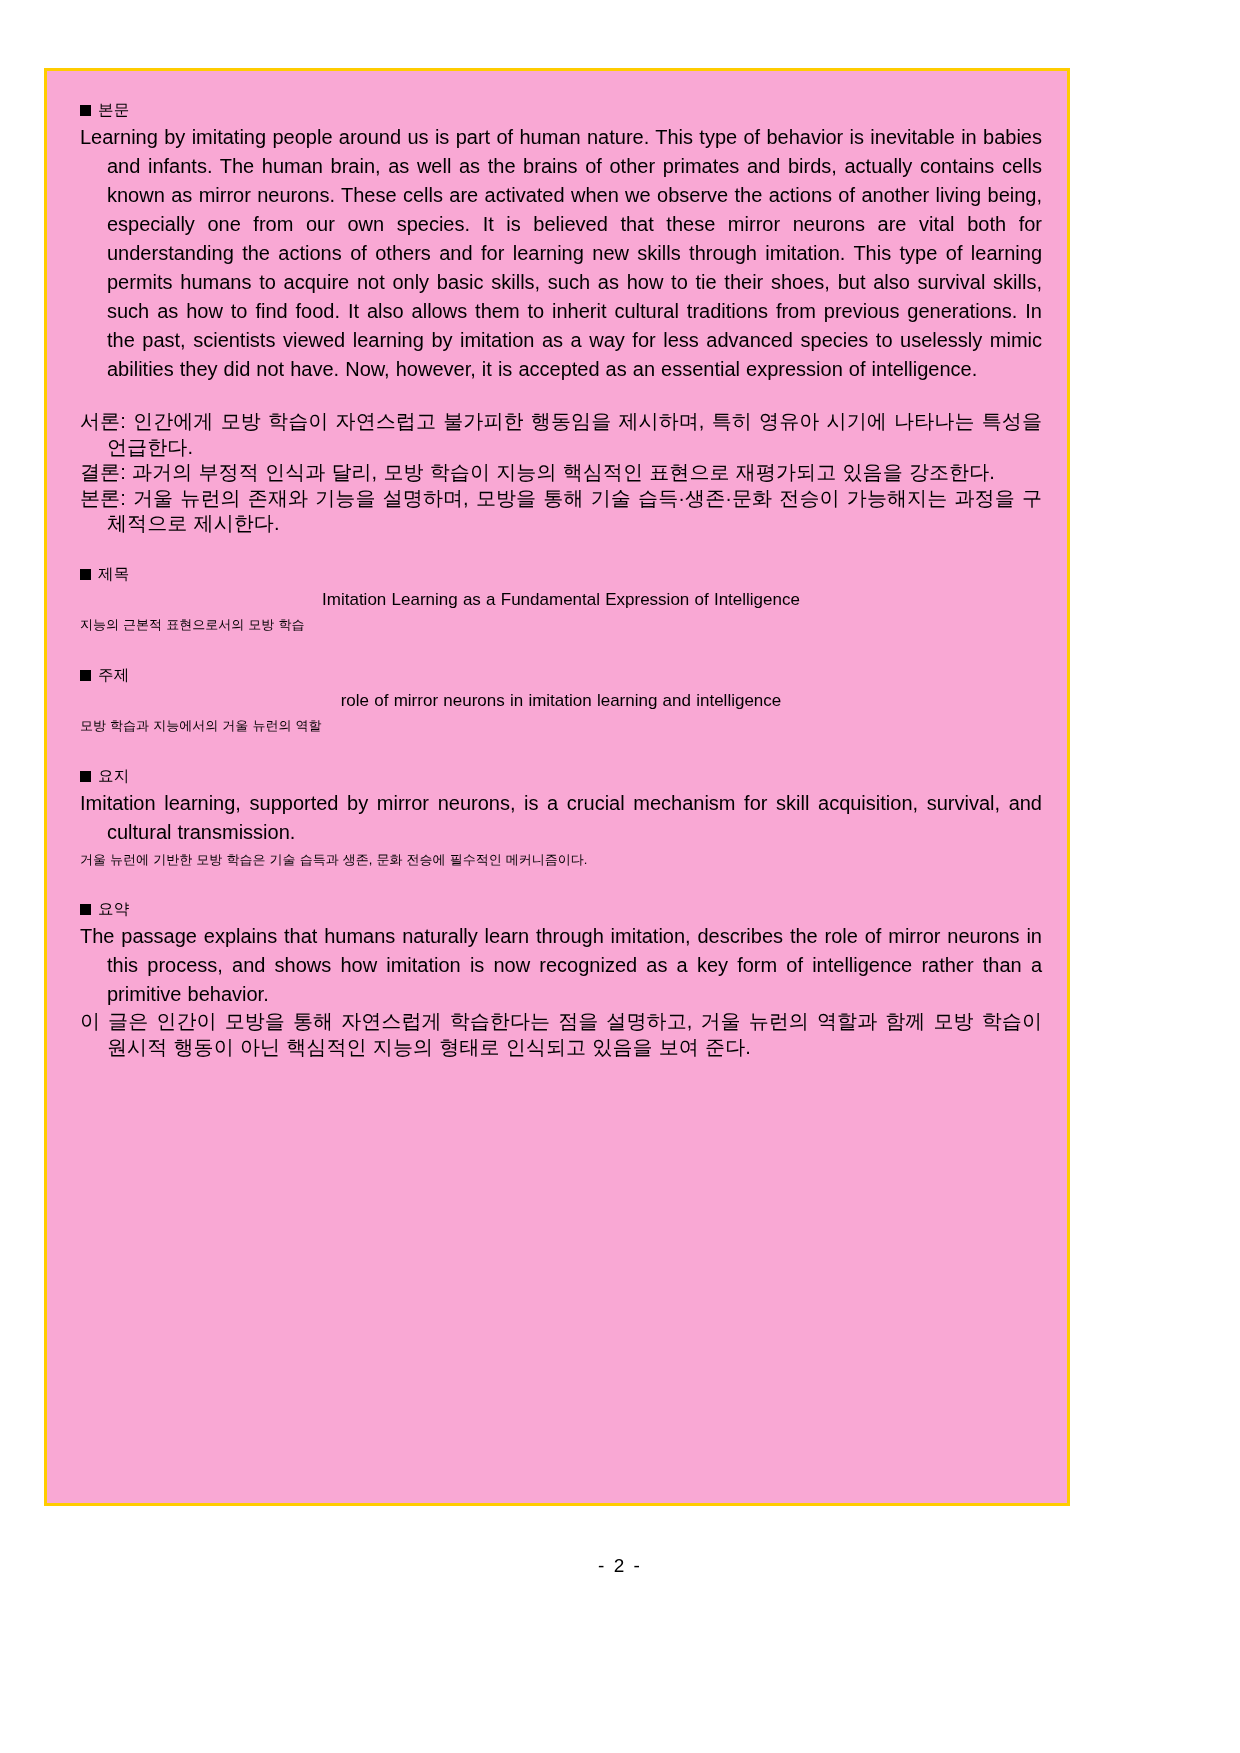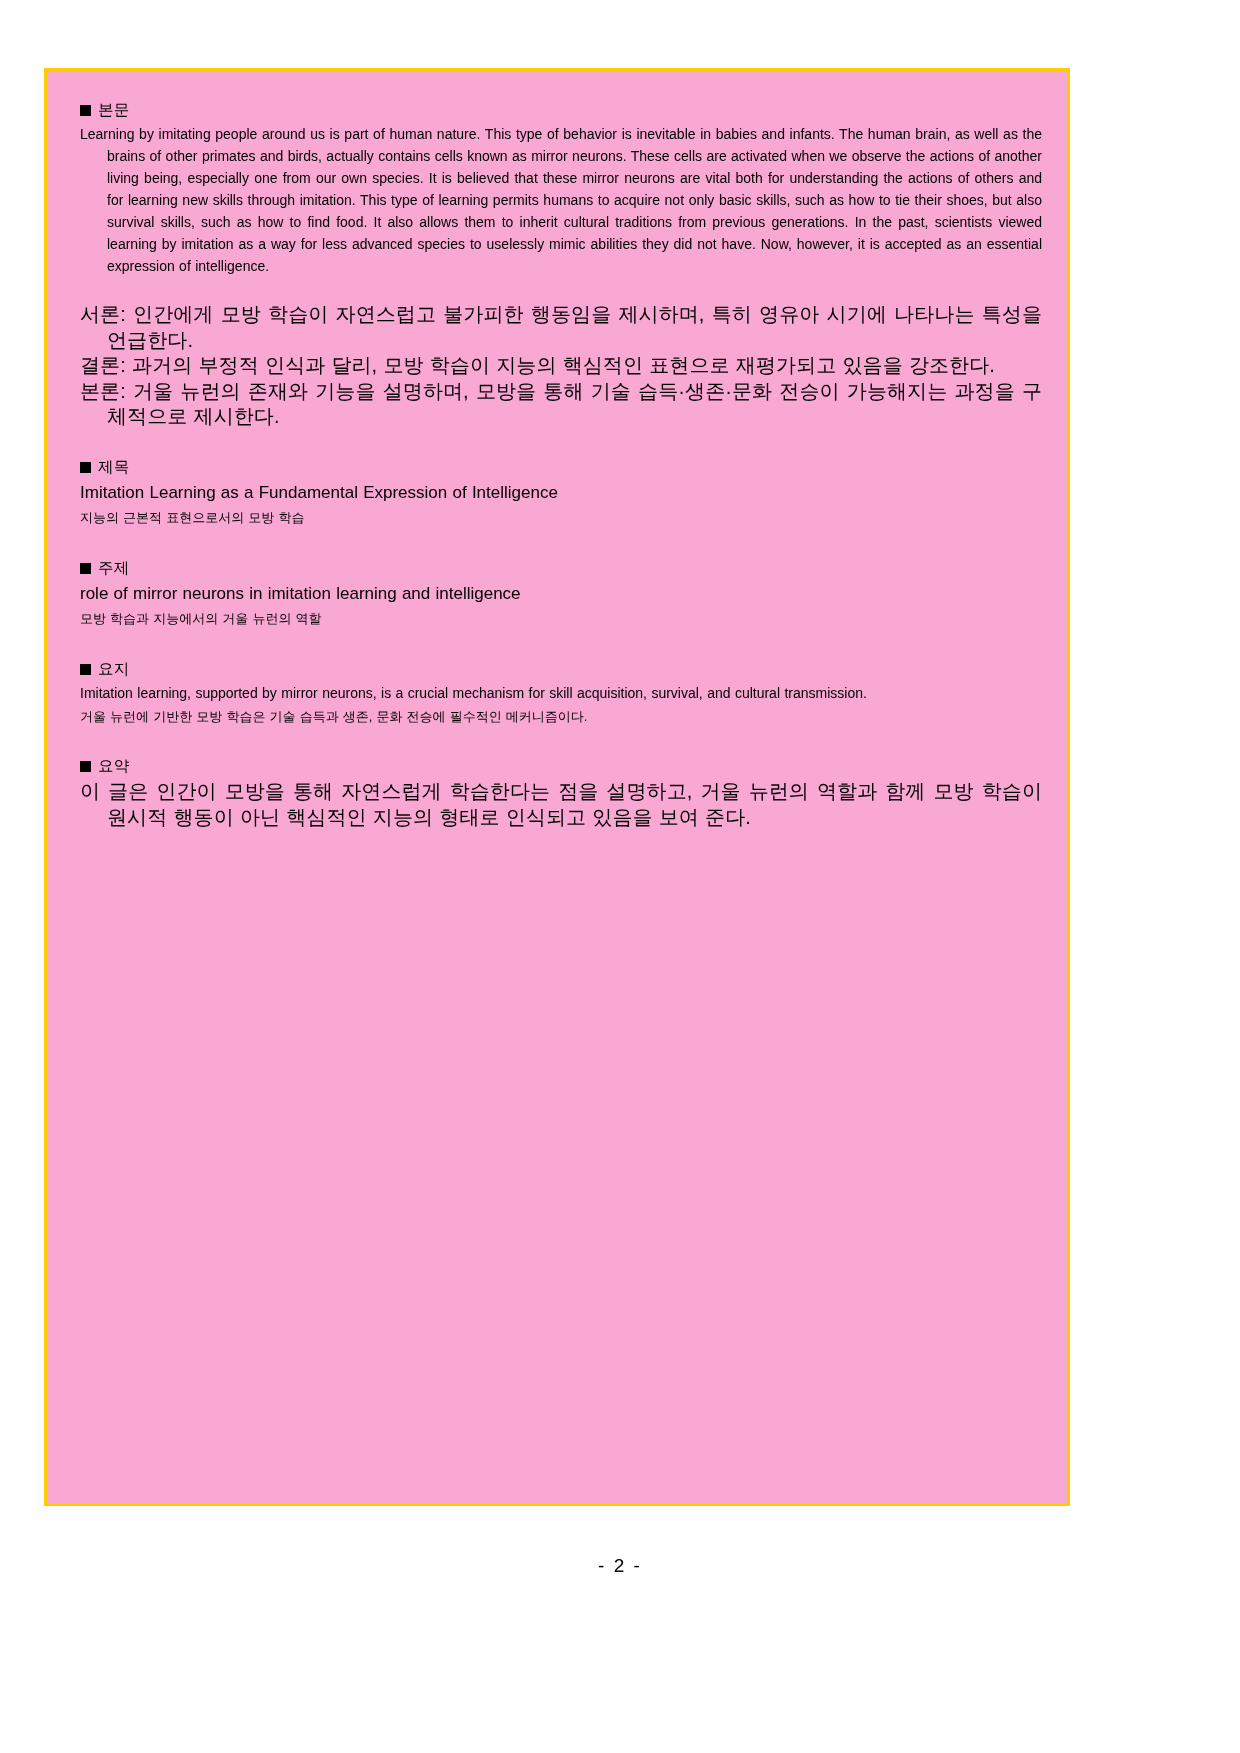--- a/index.html
+++ b/index.html
@@ -62,38 +62,38 @@
     font-size: 15.5px;
     letter-spacing: 0.2px;
   }
 
   .section {
     margin-bottom: 25px;
   }
 
   
   .para {
-    font-size: 14px;
-    line-height: 22px;
+    font-size: 20px;
+    line-height: 29px;
     text-align: justify;
     text-justify: inter-word;
     margin: 0;
     padding-left: 27px;
     text-indent: -27px;
     word-spacing: 0.5px;
   }
   .para.ko {
     font-size: 20px;
     line-height: 25.5px;
     letter-spacing: 0.1px;
   }
   .para.en-plain {
     font-size: 17px;
     line-height: 25.5px;
-    text-align: left;
+    text-align: center;
     padding-left: 0;
     text-indent: 0;
   }
   .para.ko-plain {
     font-size: 13px;
     line-height: 25.5px;
     text-align: left;
     padding-left: 0;
     text-indent: 0;
   }
@@ -153,20 +153,21 @@
           <span class="bullet"></span><span class="sec-label">요지</span>
         </div>
         <p class="para">Imitation learning, supported by mirror neurons, is a crucial mechanism for skill acquisition, survival, and cultural transmission.</p>
         <p class="para ko-plain">거울 뉴런에 기반한 모방 학습은 기술 습득과 생존, 문화 전승에 필수적인 메커니즘이다.</p>
       </div>
 
       <div class="section">
         <div class="sec-head">
           <span class="bullet"></span><span class="sec-label">요약</span>
         </div>
+        <p class="para">The passage explains that humans naturally learn through imitation, describes the role of mirror neurons in this process, and shows how imitation is now recognized as a key form of intelligence rather than a primitive behavior.</p>
         <p class="para ko">이 글은 인간이 모방을 통해 자연스럽게 학습한다는 점을 설명하고, 거울 뉴런의 역할과 함께 모방 학습이 원시적 행동이 아닌 핵심적인 지능의 형태로 인식되고 있음을 보여 준다.</p>
       </div>
 
     </div>
   </div>
 
   <div class="page-number">- 2 -</div>
 
 </div>
 

